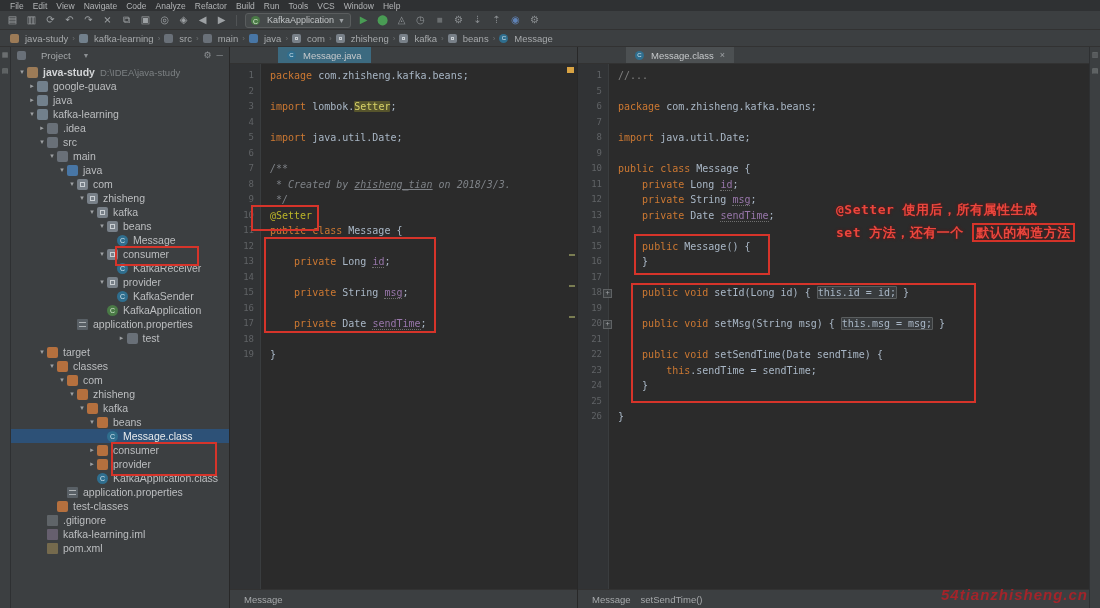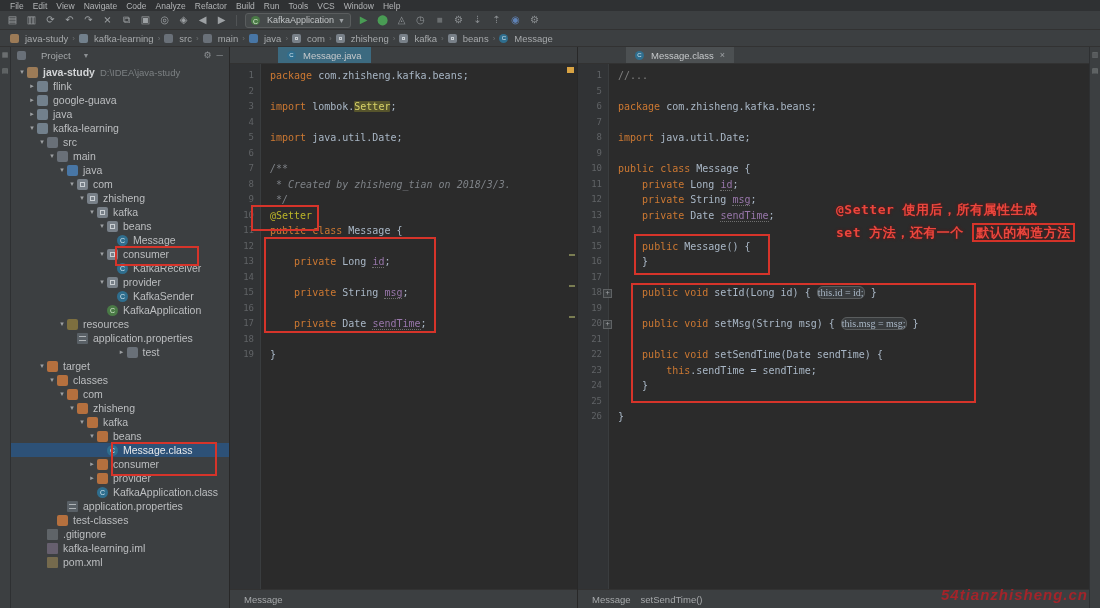--- a/index.html
+++ b/index.html
@@ -91,25 +91,25 @@
   .ln{width:30px;flex:none;text-align:right;padding-right:6px;color:#606366;font-size:9px;
       box-sizing:border-box;}
   .lt{padding-left:10px;color:#a9b7c6;}
   .fold-mark{position:absolute;left:25px;top:4px;width:7px;height:7px;background:#3c3f41;
              border:1px solid #5f6264;color:#a0a4a7;font-size:7px;line-height:6px;
              text-align:center;z-index:2;}
   .tk-kw{color:#cc7832;}
   .tk-pl{color:#a9b7c6;}
   .tk-ann{color:#bbb529;text-align:center;}
   .tk-doc{color:#7e8287;font-style:italic;}
-  .tk-docu{color:#7e8287;font-style:italic;}
+  .tk-docu{color:#7e8287;font-style:italic;text-decoration:underline;}
   .tk-cmt{color:#808080;}
   .tk-field{color:#9876aa;border-bottom:1px dotted #6f6f6f;}
   .tk-hl{background:#56542c;color:#d8d268;border-radius:1px;}
-  .tk-foldseg{background:#383b3d;border:1px solid #5a5d5e;border-radius:6px;color:#a9b7c6;font-family:Liberation Serif, serif;}
+  .tk-foldseg{background:#383b3d;border:1px solid #5a5d5e;border-radius:1px;color:#a9b7c6;}
   .crumbbar{height:18px;flex:none;background:#3c3f41;border-top:1px solid #323232;
             display:flex;align-items:center;gap:10px;padding-left:14px;font-size:9.5px;color:#a6a9ab;}
   .red-box{position:absolute;border:2px solid #d6342a;pointer-events:none;z-index:5;}
   .stripe-mark{position:absolute;right:2px;width:6px;height:2px;background:#7a7d52;z-index:3;}
   .todo-mark{position:absolute;right:3px;top:3px;width:7px;height:6px;background:#d9a343;z-index:3;}
   .note{position:absolute;left:258px;top:134px;z-index:6;font-size:13px;font-weight:bold;
         color:#ea463d;line-height:23px;white-space:nowrap;letter-spacing:.5px;
         text-shadow:0 0 3px rgba(140,10,10,.8);}
   .note .boxed{border:2px solid #d6342a;padding:0 2px;}
   .watermark{position:absolute;right:12px;bottom:5px;font-size:15px;font-weight:bold;
@@ -243,38 +243,38 @@
       <div class="tree">
           <div class="tree-row" style="padding-left: 6px;">
             <span class="arrow">▾</span>
             <span class="ic ic-project"></span>
             <span class="tree-label bold">java-study</span>
             <span class="tree-suffix">D:\IDEA\java-study</span>
           </div>
           <div class="tree-row" style="padding-left: 16px;">
             <span class="arrow">▸</span>
             <span class="ic ic-module"></span>
-            <span class="tree-label">flink</span>
-          </div>
-          <div class="tree-row" style="padding-left: 16px;">
-            <span class="arrow">▸</span>
-            <span class="ic ic-module"></span>
             <span class="tree-label">google-guava</span>
           </div>
           <div class="tree-row" style="padding-left: 16px;">
             <span class="arrow">▸</span>
             <span class="ic ic-module"></span>
             <span class="tree-label">java</span>
           </div>
           <div class="tree-row" style="padding-left: 16px;">
             <span class="arrow">▾</span>
             <span class="ic ic-module"></span>
             <span class="tree-label">kafka-learning</span>
           </div>
           <div class="tree-row" style="padding-left: 26px;">
+            <span class="arrow">▸</span>
+            <span class="ic ic-folder"></span>
+            <span class="tree-label">.idea</span>
+          </div>
+          <div class="tree-row" style="padding-left: 26px;">
             <span class="arrow">▾</span>
             <span class="ic ic-folder"></span>
             <span class="tree-label">src</span>
           </div>
           <div class="tree-row" style="padding-left: 36px;">
             <span class="arrow">▾</span>
             <span class="ic ic-folder"></span>
             <span class="tree-label">main</span>
           </div>
           <div class="tree-row" style="padding-left: 46px;">
@@ -324,25 +324,20 @@
           </div>
           <div class="tree-row" style="padding-left: 96px;">
             <span class="arrow"></span>
             <span class="ic ic-class"></span>
             <span class="tree-label">KafkaSender</span>
           </div>
           <div class="tree-row" style="padding-left: 86px;">
             <span class="arrow"></span>
             <span class="ic ic-class-main"></span>
             <span class="tree-label">KafkaApplication</span>
-          </div>
-          <div class="tree-row" style="padding-left: 46px;">
-            <span class="arrow">▾</span>
-            <span class="ic ic-folder-resources"></span>
-            <span class="tree-label">resources</span>
           </div>
           <div class="tree-row" style="padding-left: 56px;">
             <span class="arrow"></span>
             <span class="ic ic-file-properties"></span>
             <span class="tree-label">application.properties</span>
           </div>
           <div class="tree-row" style="padding-left: 36px; justify-content: center;">
             <span class="arrow">▸</span>
             <span class="ic ic-folder"></span>
             <span class="tree-label">test</span>

